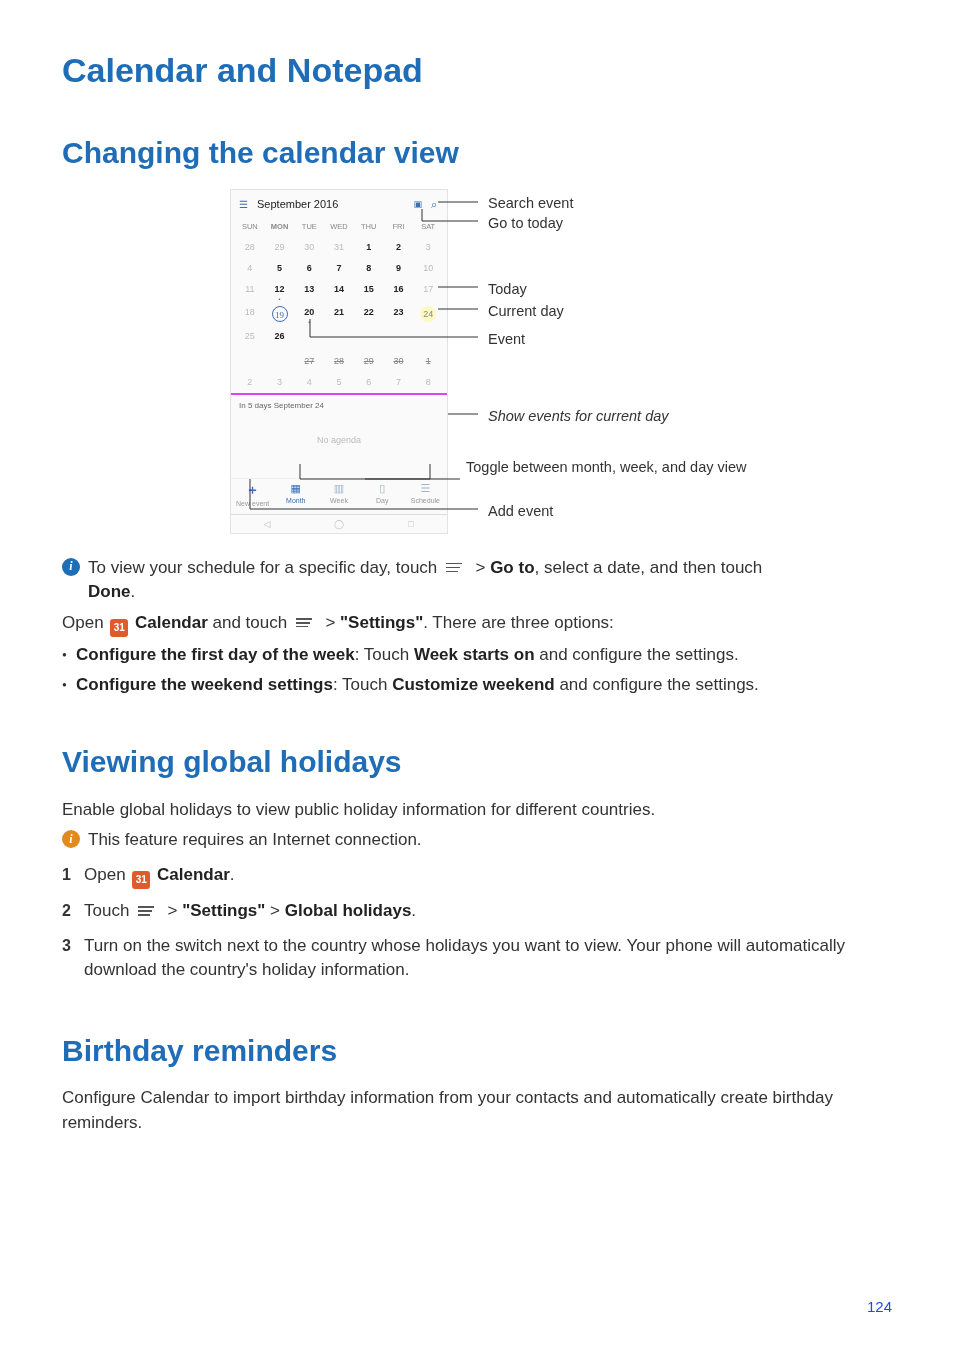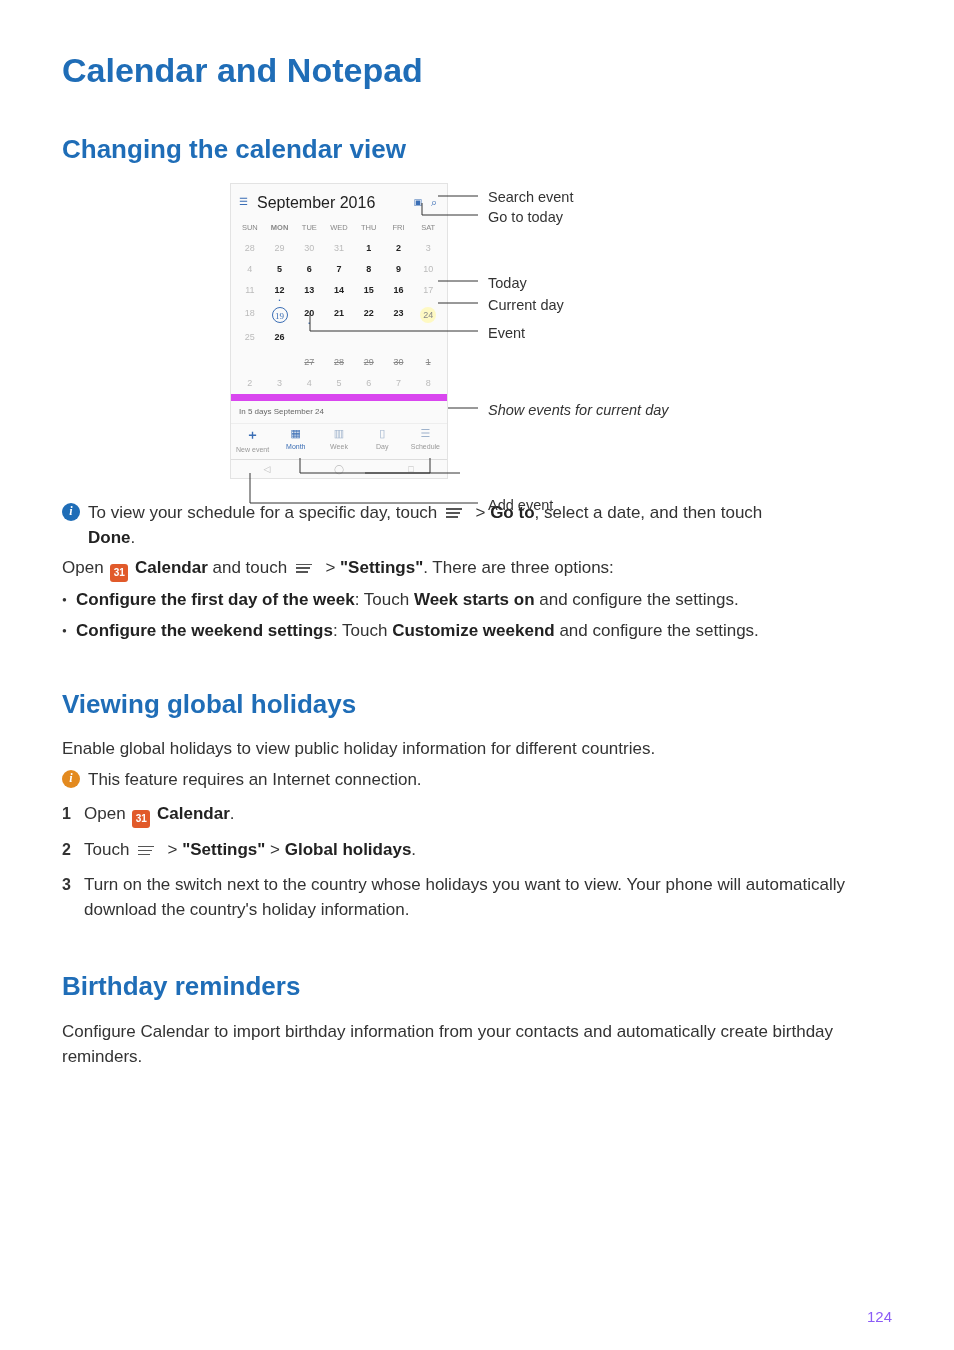--- a/index.html
+++ b/index.html
@@ -14,21 +14,21 @@
     line-height: 1.45;
   }
   h1.page-title {
     color: #1f6db7;
     font-size: 34px;
     font-weight: bold;
     margin-bottom: 36px;
   }
   h2.section-title {
     color: #1f6db7;
-    font-size: 26px;
+    font-size: 30px;
     font-weight: bold;
     margin: 10px 0 14px 0;
   }
   .screenshot-wrap {
     position: relative;
     width: 690px;
     margin: 10px 0 22px 168px;
   }
   .phone {
     width: 218px;
@@ -39,21 +39,21 @@
     position: relative;
   }
   .phone-header {
     display: flex;
     align-items: center;
     padding: 7px 8px 5px 8px;
     font-size: 10px;
     color: #3b6eb5;
   }
   .phone-header .hmenu { width:14px; }
-  .phone-header .htitle { flex:1; color:#222; font-size:16px; padding-left:4px;}
+  .phone-header .htitle { flex:1; color:#222; font-size:11px; padding-left:4px;}
   .phone-header .htoday { width:14px; text-align:center; color:#3b6eb5; font-size:9px;}
   .phone-header .hsearch { width:14px; text-align:center; color:#3b6eb5; font-size:11px; padding-left:4px;}
   .dow-row, .date-row {
     display:flex;
     padding: 0 4px;
   }
   .dow-row > div, .date-row > div {
     flex:1; text-align:center; padding:4px 0; font-size:9px;
   }
   .dow-row { color:#888; font-size:7px; }
@@ -64,21 +64,21 @@
     display:inline-block; width:16px; height:16px; border:1px solid #3b6eb5;
     border-radius:50%; line-height:16px; color:#3b6eb5; font-size:9px;font-family:Liberation Serif, serif;
   }
   .circle-cur {
     display:inline-block; width:16px; height:16px; background:#fef9c3;
     border-radius:50%; line-height:16px; color:#888; font-size:9px;
   }
   .strike { text-decoration: line-through; color:#888;margin-top:25px; }
   .event-dot::after { content:"."; color:#3b6eb5; display:block; line-height:2px; }
   .agenda-bar {
-    border-top:7px solid #d946ef; padding:5px 8px; font-size:8px; color:#666;
+    border-top:2px solid #d946ef; padding:5px 8px; font-size:8px; color:#666;
   }
   .no-agenda {
     text-align:center; color:#bbb; padding:18px 0 30px 0; font-size:9px;
   }
   .view-tabs {
     display:flex; border-top:1px solid #eee; padding:2px 0 4px 0;
   }
   .view-tabs > div { flex:1; text-align:center; font-size:7px; color:#999; }
   .view-tabs > div .vi { font-size:11px; display:block; color:#9fb3cc; }
   .view-tabs > div.add .vi { color:#3b6eb5; font-weight:bold; font-size:13px; }
@@ -114,21 +114,21 @@
   .menu-icon span:nth-child(3){ width:12px;}
   ul.bullets { list-style:none; margin:4px 0; }
   ul.bullets li { margin:6px 0; padding-left:14px; position:relative; }
   ul.bullets li::before { content:"●"; position:absolute; left:0; font-size:8px; top:6px; }
   ol.steps { list-style:none; counter-reset:step; margin:6px 0; }
   ol.steps li { margin:10px 0; padding-left:22px; position:relative; }
   ol.steps li::before {
     counter-increment:step; content:counter(step);
     position:absolute; left:0; font-weight:bold; font-size:16px;
   }
-  .pagenum { position:absolute; bottom:22px; right:62px; font-size:15px; color:#8b5cf6;}
+  .pagenum { position:absolute; bottom:32px; right:62px; font-size:15px; color:#1d4ed8;}
   b { font-weight:bold; color:#222; }
   .sep { height:26px; }
 </style>
 </head>
 <body>
 
 <h1 class="page-title">Calendar and Notepad</h1>
 
 <h2 class="section-title">Changing the calendar view</h2>
 
@@ -199,20 +199,21 @@
           <div class="grey">2</div>
           <div class="grey">3</div>
           <div class="grey">4</div>
           <div class="grey">5</div>
           <div class="grey">6</div>
           <div class="grey">7</div>
           <div class="grey">8</div>
         </div>
       </div>
     <div class="agenda-bar">In 5 days  September 24</div>
+    <div class="no-agenda">No agenda</div>
     <div class="view-tabs" id="view-tabs">
         <div class="add"><span class="vi">＋</span>New event</div>
         <div class="active"><span class="vi">▦</span>Month</div>
         <div class=""><span class="vi">▥</span>Week</div>
         <div class=""><span class="vi">▯</span>Day</div>
         <div class=""><span class="vi">☰</span>Schedule</div>
       </div>
     <div class="navbar">
       <div>◁</div>
       <div>◯</div>
@@ -236,20 +237,21 @@
     <line class="line" x1="20" y1="290" x2="20" y2="320" stroke="#333"></line>
     <line class="line" x1="20" y1="320" x2="248" y2="320" stroke="#333"></line>
   </svg>
 
   <div class="callout" style="left:258px; top:4px;">Search event</div>
   <div class="callout" style="left:258px; top:24px;">Go to today</div>
   <div class="callout" style="left:258px; top:90px;">Today</div>
   <div class="callout" style="left:258px; top:112px;">Current day</div>
   <div class="callout" style="left:258px; top:140px;">Event</div>
   <div class="callout" style="left:258px; top:217px;font-style:italic;">Show events for current day</div>
+  <div class="callout" style="left:236px; top:268px;">Toggle between month, week, and day view</div>
   <div class="callout" style="left:258px; top:312px;">Add event</div>
 </div>
 
 <div class="info-row">
   <span class="info-badge info-blue">i</span>
   <div>
     <span>To view your schedule for a specific day, touch </span>
     <span class="menu-icon"><span></span><span></span><span></span></span>
     &nbsp;&gt;&nbsp;<b>Go to</b><span>, select a date, and then touch </span>
     <br><b>Done</b>.

